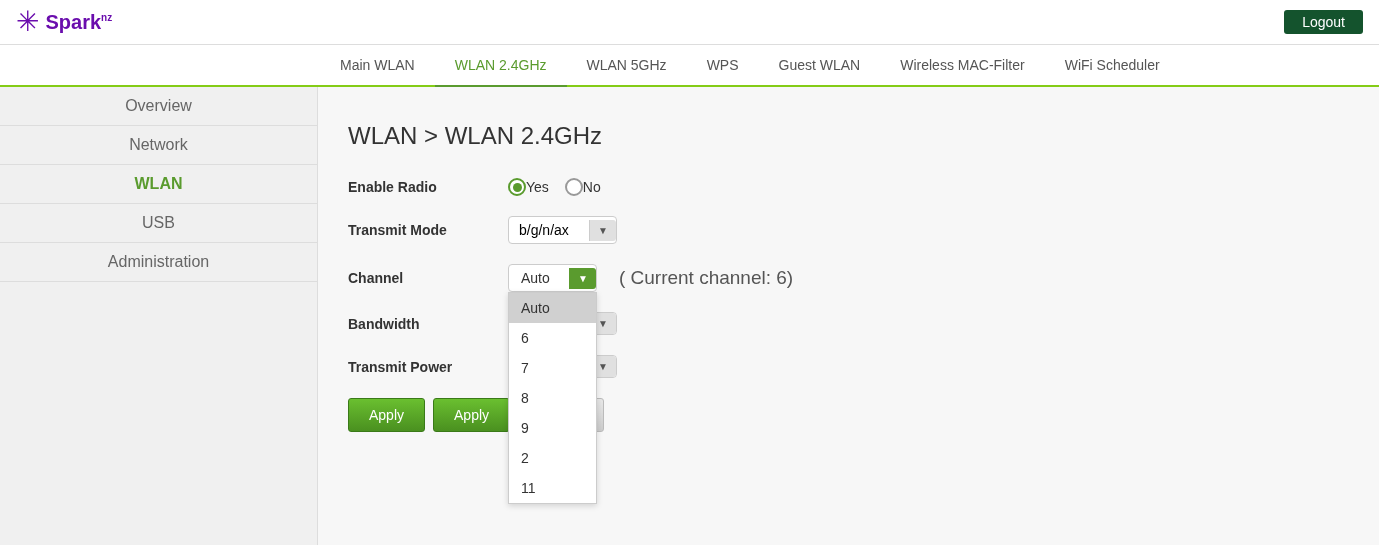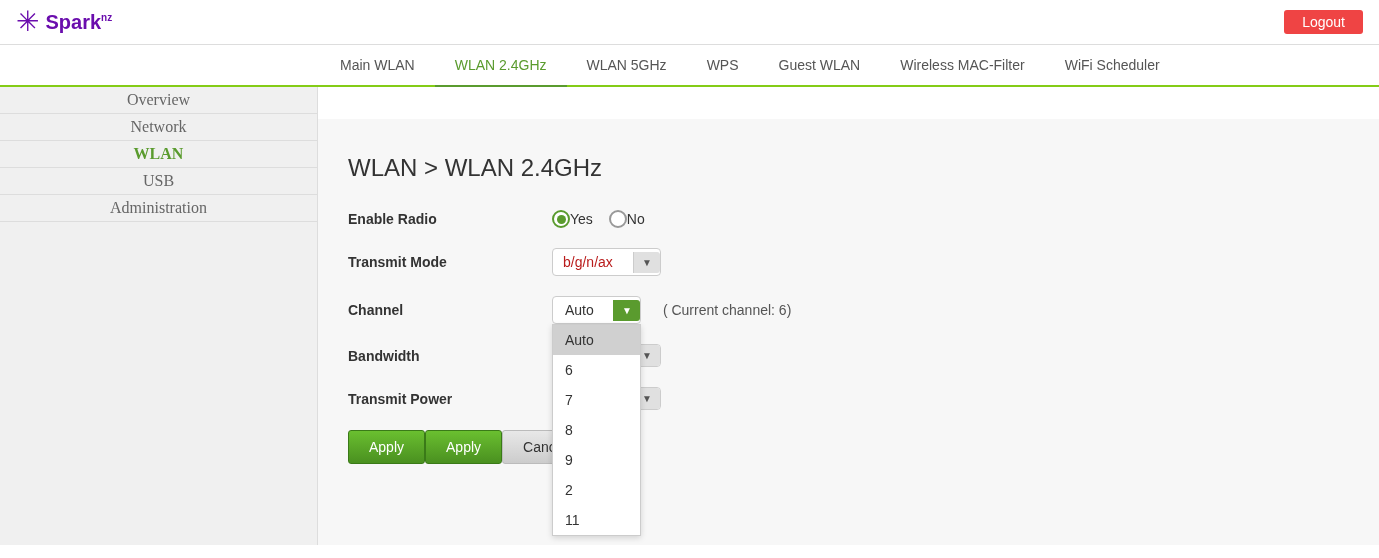--- a/index.html
+++ b/index.html
@@ -32,21 +32,21 @@
     .spark-text {
       font-size: 20px;
       font-weight: bold;
       color: #6a0dad;
     }
     .spark-text sup {
       font-size: 10px;
       color: #6a0dad;
     }
     .logout-btn {
-      background: #ef4444;
+      background: #14532d;
       color: #fff;
       border: none;
       padding: 4px 18px;
       font-size: 14px;
       cursor: pointer;
       border-radius: 3px;
     }
 
     
     .tabs-bar {
@@ -76,56 +76,54 @@
     }
 
     
     .sidebar {
       width: 318px;
       background: #f0f0f0;
       border-right: 1px solid #ddd;
       flex-shrink: 0;
     }
     .sidebar-item {
-      padding: 4px 0;
+      padding: 10px 0;
       text-align: center;
       color: #666;
       font-size: 16px;
       cursor: pointer;
       border-bottom: 1px solid #ddd;
-      font-family: Liberation Serif, serif;
     }
     .sidebar-item.active {
       color: #5a9b2e;
       font-weight: bold;
     }
 
     
     .content {
       flex: 1;
       background: #f7f7f7;
       padding: 35px 30px;
       position: relative;
-      margin-top: 32px;
     }
     .page-title {
       font-size: 24px;
       font-weight: normal;
       color: #333;
       margin-bottom: 28px;
     }
 
     
     .form-row {
       display: flex;
       align-items: center;
       margin-bottom: 20px;
     }
     .form-label {
-      width: 204px;
+      width: 160px;
       font-weight: bold;
       color: #333;
       font-size: 14px;
     }
     .form-control {
       display: flex;
       align-items: center;
       gap: 12px;
     }
 
@@ -166,21 +164,21 @@
       display: flex;
       align-items: center;
       border: 1px solid #ccc;
       border-radius: 4px;
       background: #fff;
       position: relative;
     }
     .select-value {
       padding: 5px 10px;
       font-size: 14px;
-      color: #b91c1c;
+      color: #000000;
       min-width: 80px;
     }
     .select-arrow {
       padding: 5px 8px;
       background: #e0e0e0;
       border-left: 1px solid #ccc;
       cursor: pointer;
       display: flex;
       align-items: center;
       justify-content: center;
@@ -220,21 +218,21 @@
       border-radius: 0 3px 3px 0;
     }
     .channel-arrow::after {
       content: '▼';
       font-size: 10px;
       color: #fff;
     }
     .channel-current {
       margin-left: 10px;
       color: #555;
-      font-size: 14px;
+      font-size: 19px;
     }
     .dropdown-list {
       position: absolute;
       top: 100%;
       left: 0;
       width: 100%;
       background: #fff;
       border: 1px solid #ccc;
       z-index: 100;
       box-shadow: 0 2px 6px rgba(0,0,0,0.15);
@@ -246,20 +244,21 @@
       color: #333;
     }
     .dropdown-item.selected {
       background: #d0d0d0;
       font-weight: normal;
     }
 
     
     .button-row {
       display: flex;
+      gap: 8px;
       margin-top: 10px;
     }
     .btn-green {
       background: linear-gradient(to bottom, #6abf30, #4a9020);
       color: #fff;
       border: 1px solid #3a7a18;
       padding: 8px 20px;
       font-size: 14px;
       cursor: pointer;
       border-radius: 3px;

